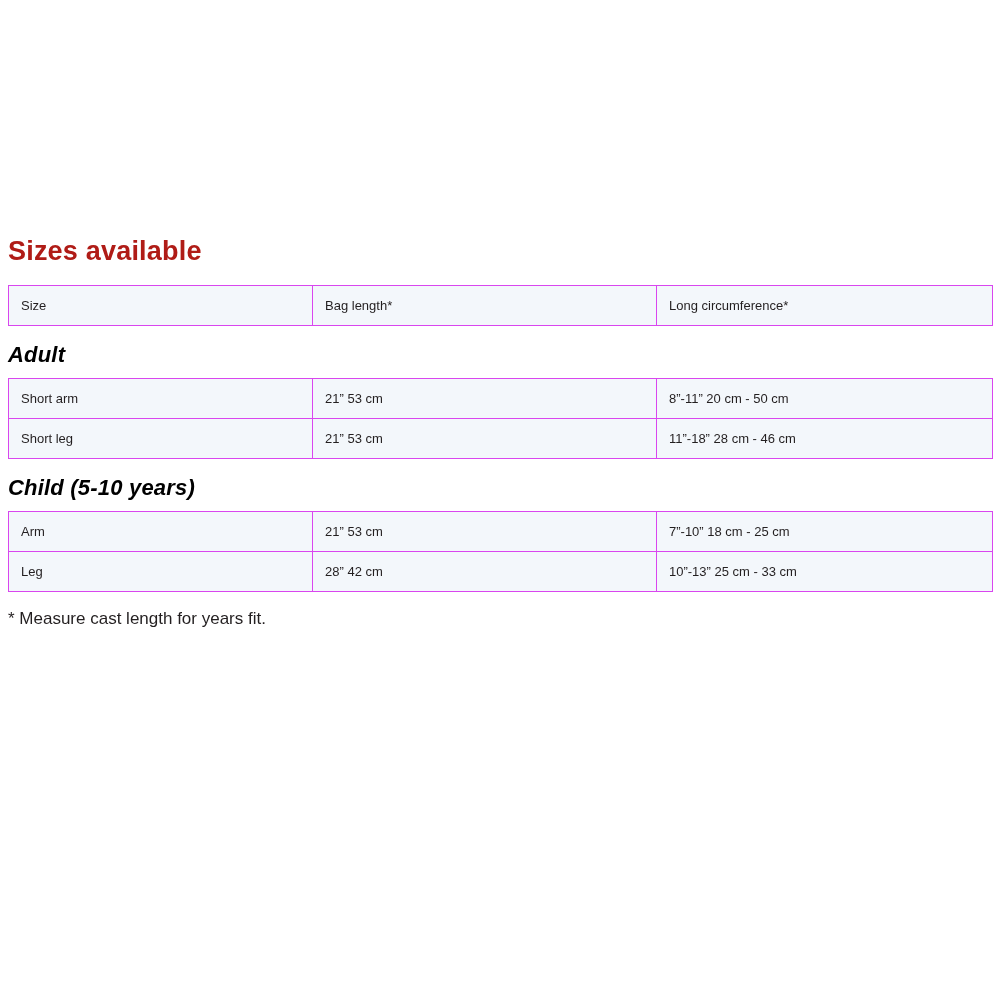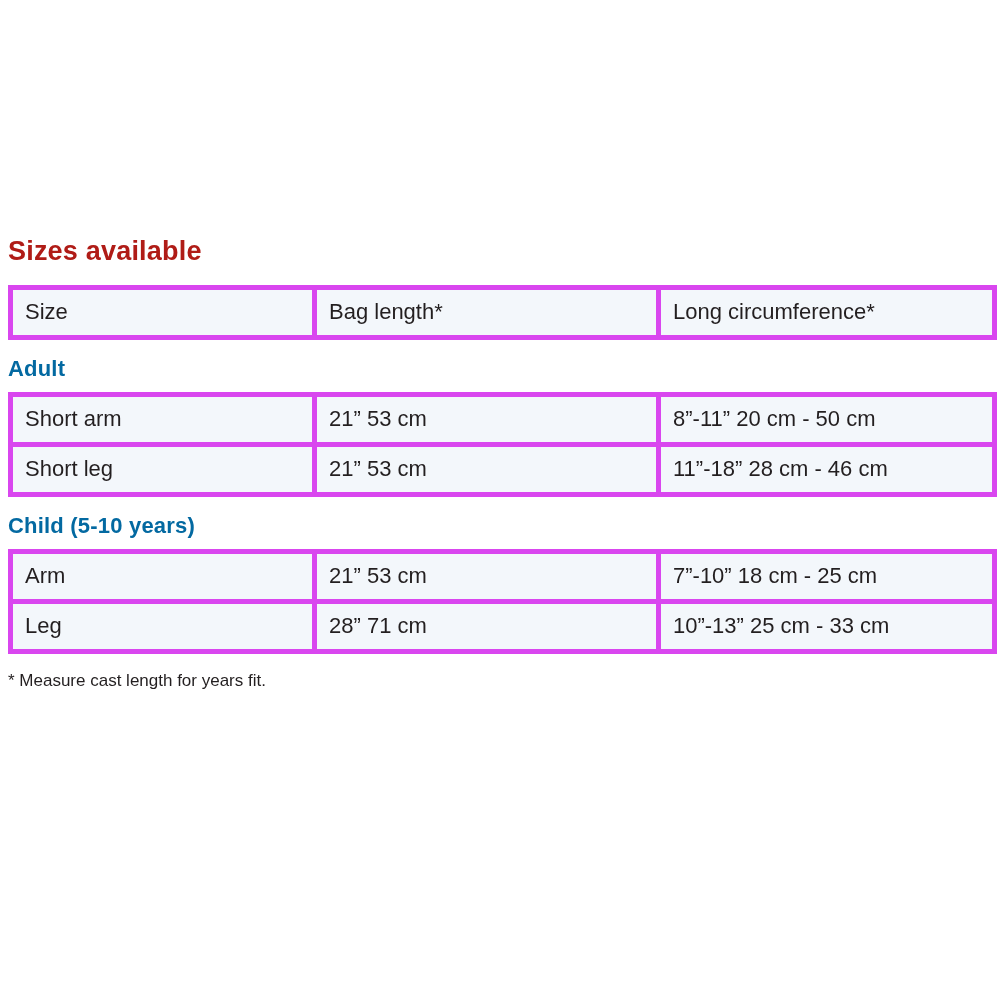--- a/index.html
+++ b/index.html
@@ -32,33 +32,34 @@
   h1.title {
     font-size: 27px;
     font-weight: bold;
     color: #b01c17;
     margin: 0 0 18px 0;
     letter-spacing: 0.2px;
   }
   h2.group {
     font-size: 22px;
     font-weight: bold;
-    color: #0369a1;
+    color: #000000;
     margin: 16px 0 10px 0;
     letter-spacing: 0.2px;
+    font-style: italic;
   }
   table.sizes {
     border-collapse: collapse;
     width: 984px;
     table-layout: fixed;
   }
   table.sizes td {
-    border: 5px solid #d946ef;
+    border: 1px solid #d946ef;
     background: #f3f7fb;
-    font-size: 22px;
+    font-size: 13px;
     color: #231f20;
     padding: 9px 12px 10px 12px;
     height: 20px;
     vertical-align: middle;
     white-space: nowrap;
     overflow: hidden;
   }
   col.c1 { width: 304px; }
   col.c2 { width: 344px; }
   col.c3 { width: 336px; }
@@ -122,21 +123,21 @@
           <col class="c3">
         </colgroup>
       <tbody>
         <tr>
           <td>Arm</td>
           <td>21” 53 cm</td>
           <td>7”-10”  18 cm - 25 cm</td>
         </tr>
         <tr>
           <td>Leg</td>
-          <td>28” 71 cm</td>
+          <td>28” 42 cm</td>
           <td>10”-13”  25 cm - 33 cm</td>
         </tr>
       </tbody>
     </table>
 
     <div class="footnote">* Measure cast length for years fit.</div>
 
   </div>
 </div>
 

